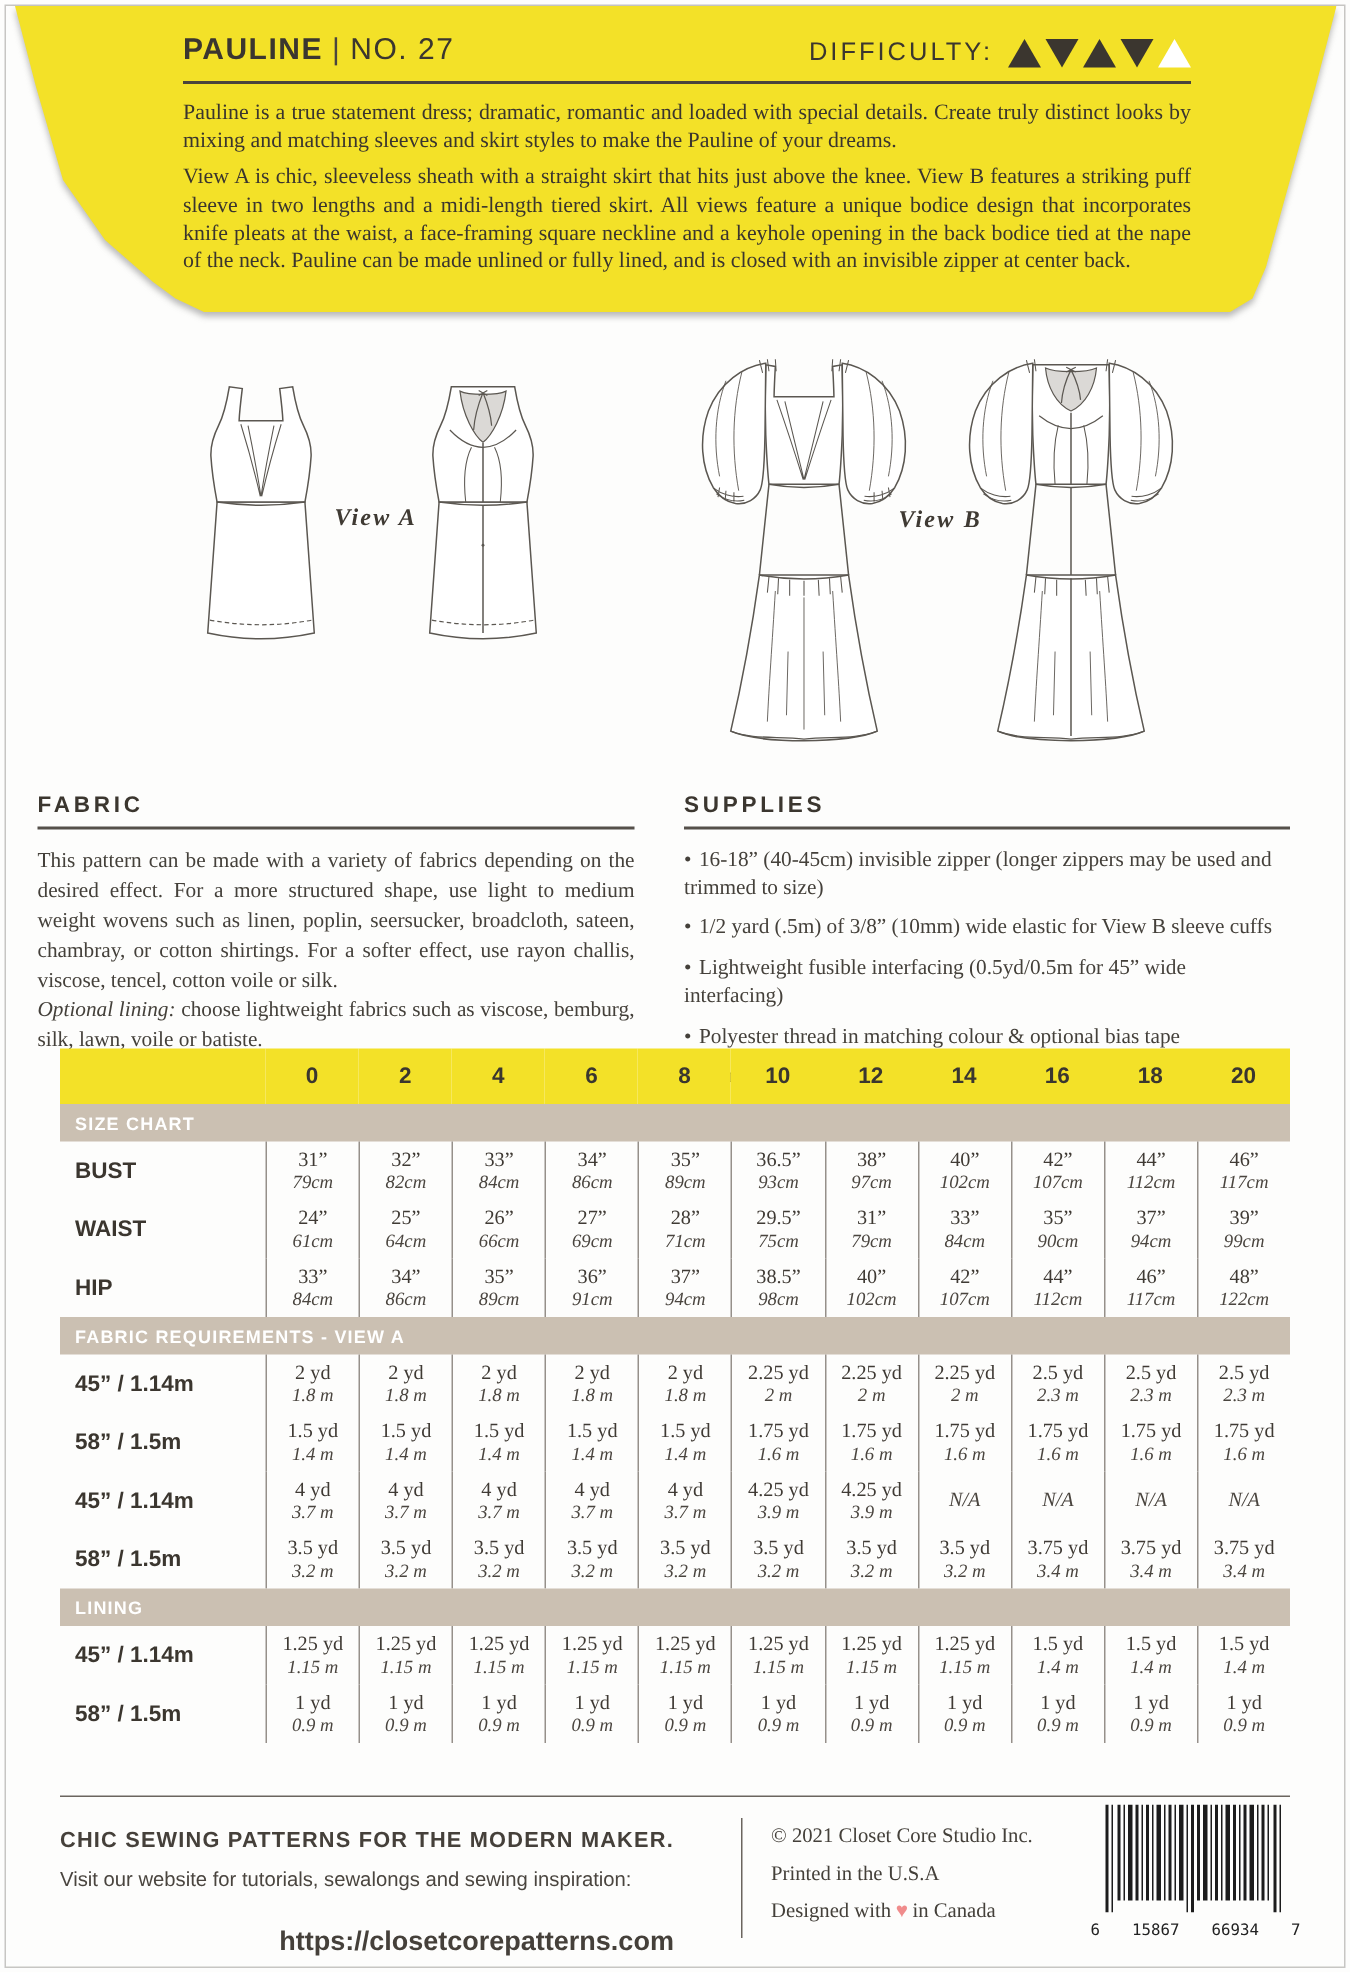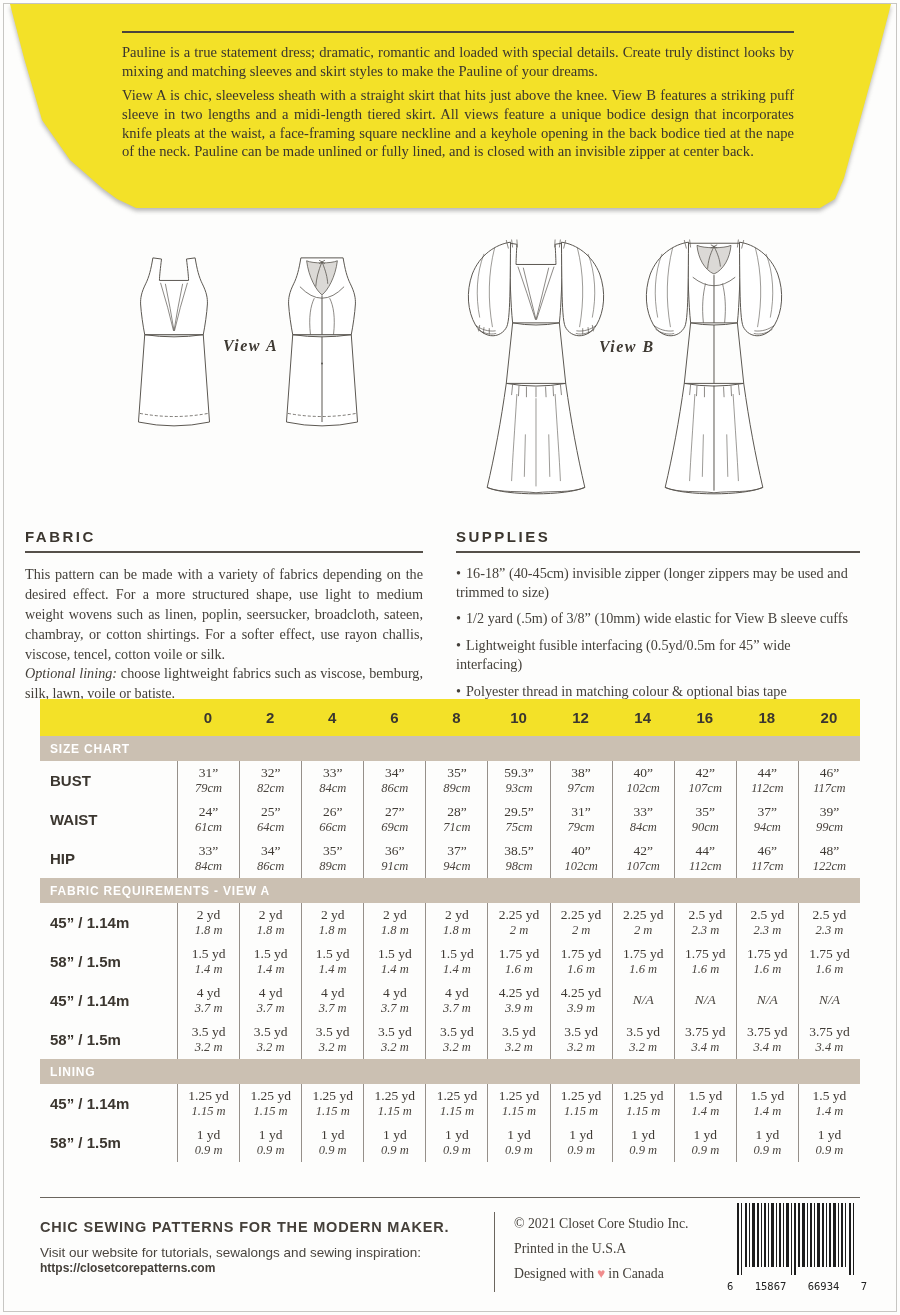--- a/index.html
+++ b/index.html
@@ -61,39 +61,54 @@
     align-items:center;justify-content:center;text-align:center;padding:3px 1px;}
   .imperial{font-size:13.5px;color:#3F3A34;line-height:1.2;}
   .metric{font-size:12.5px;font-style:italic;color:#4A453F;line-height:1.2;}
   .metric.na{font-size:13.5px;}
 
   
   .footer-rule{position:absolute;left:40px;top:1197px;width:820px;border-top:1px solid #6B655E;}
   .footer-left{position:absolute;left:40px;top:1219px;font-family:"Liberation Sans",sans-serif;}
   .tagline{font-weight:bold;font-size:14.5px;letter-spacing:.8px;color:#45403A;}
   .footer-sub{font-size:13.5px;margin-top:10px;color:#4A453F;}
-  .footer-url{font-weight:bold;font-size:12px;margin-top:1px;color:#45403A;}
+  .footer-url{font-weight:bold;font-size:18px;margin-top:24px;color:#45403A;text-align:right;}
   .footer-divider{position:absolute;left:494px;top:1212px;height:80px;border-left:1px solid #6B655E;}
   .footer-mid{position:absolute;left:514px;top:1216px;font-size:13.8px;color:#44403A;}
   .footer-mid div{margin-bottom:9px;}
   .heart{color:#F08C8C;margin:0 3px;}
   .barcode-wrap{position:absolute;left:727px;top:1203px;width:140px;}
   .barcode-digits{display:flex;justify-content:space-between;margin-top:1px;
     font-family:"DejaVu Sans Mono",monospace;font-size:10.5px;color:#222;}
 </style>
 </head>
 <body>
 
 <div class="page">
   <div class="frame"></div>
 
   <div class="banner-shadow">
     <div class="banner"></div>
   </div>
   <div class="banner-inner">
+    <div class="title-row">
+      <div class="pattern-title">
+        <span class="name">PAULINE</span><span class="sep">|</span><span class="num">NO. 27</span>
+      </div>
+      <div class="difficulty">
+        <span class="difficulty-label">DIFFICULTY:</span>
+        <span class="tris">
+            <span class="tri tri-up"></span>
+            <span class="tri tri-down"></span>
+            <span class="tri tri-up"></span>
+            <span class="tri tri-down"></span>
+            <span class="tri tri-up hollow"></span>
+          </span>
+      </div>
+    </div>
     <hr class="title-rule">
     <p class="banner-p">Pauline is a true statement dress; dramatic, romantic and loaded with special details. Create truly distinct looks by mixing and matching sleeves and skirt styles to make the Pauline of your dreams.</p>
     <p class="banner-p">View A is chic, sleeveless sheath with a straight skirt that hits just above the knee. View B features a striking puff sleeve in two lengths and a midi-length tiered skirt. All views feature a unique bodice design that incorporates knife pleats at the waist, a face-framing square neckline and a keyhole opening in the back bodice tied at the nape of the neck. Pauline can be made unlined or fully lined, and is closed with an invisible zipper at center back.</p>
   </div>
 
   <div class="illos">
 
     <svg style="left:126px;top:250px;" width="96" height="202" viewBox="0 0 100 210" fill="none" stroke="#5B5751" stroke-width="1">
       <path d="M19.5 88 L13 179 Q50 187 87 179 L80.5 88 Z" fill="#FFFFFF"></path>
       <path d="M28 8 C26 20 24 28 20.5 35 C16 44 15 50 15.2 56 C15.8 66 17.6 78 19.5 88 L80.5 88 C82.4 78 84.2 66 84.8 56 C85 50 84 44 79.5 35 C76 28 74 20 72 8 L63 9.2 C64.2 19 65 26 65.2 31.5 L34.8 31.5 C35 26 35.8 19 37 9.2 Z" fill="#FFFFFF"></path>
@@ -209,21 +224,21 @@
       </div>
       <div class="cell data-cell">
         <div class="imperial">34”</div>
         <div class="metric">86cm</div>
       </div>
       <div class="cell data-cell">
         <div class="imperial">35”</div>
         <div class="metric">89cm</div>
       </div>
       <div class="cell data-cell">
-        <div class="imperial">59.3”</div>
+        <div class="imperial">36.5”</div>
         <div class="metric">93cm</div>
       </div>
       <div class="cell data-cell">
         <div class="imperial">38”</div>
         <div class="metric">97cm</div>
       </div>
       <div class="cell data-cell">
         <div class="imperial">40”</div>
         <div class="metric">102cm</div>
       </div>

